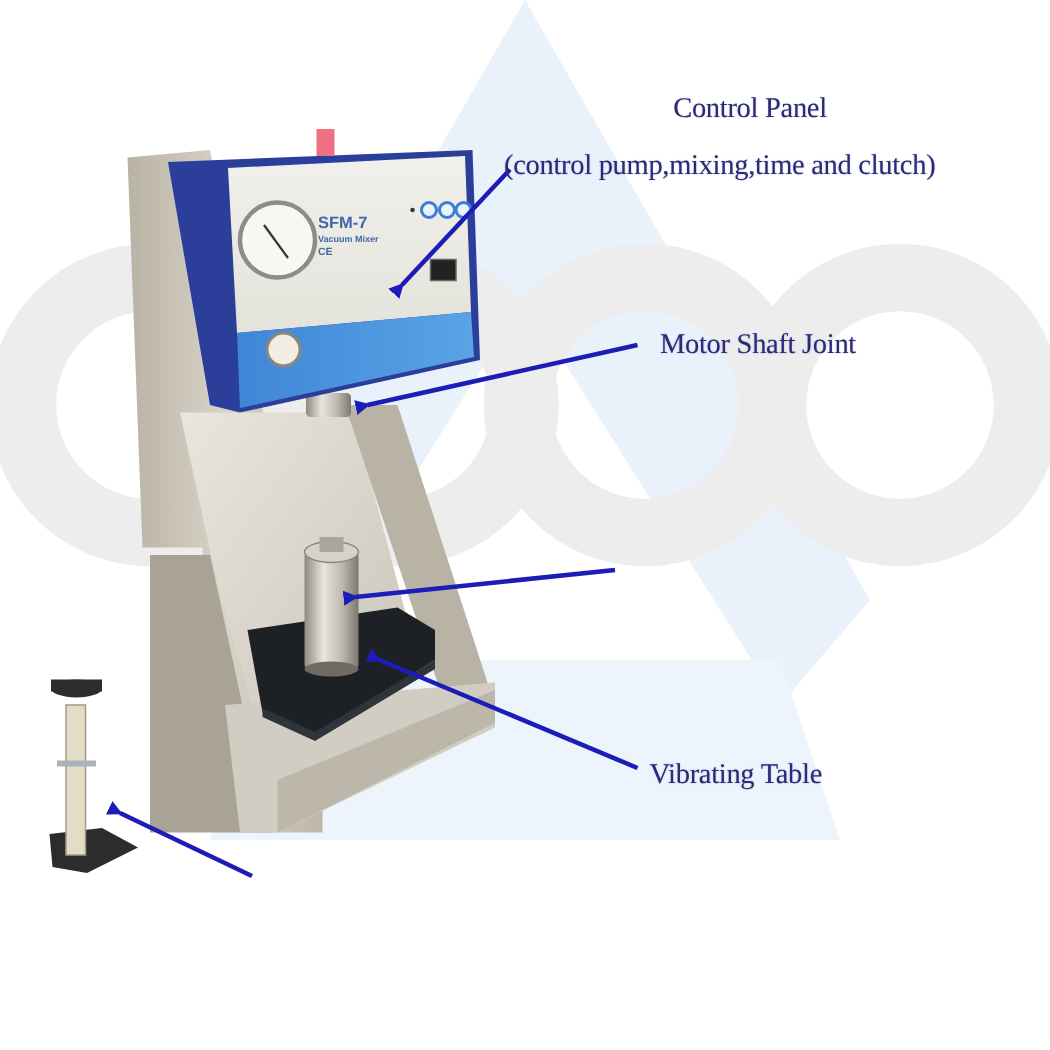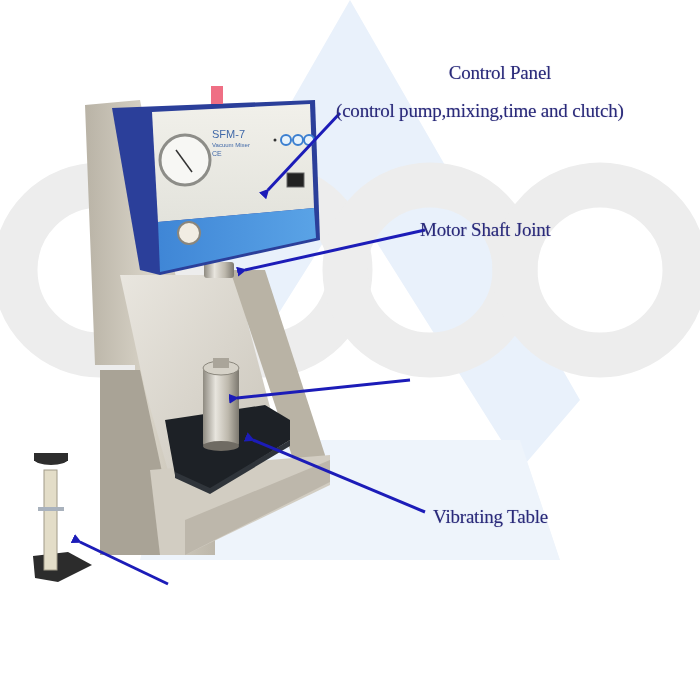--- a/index.html
+++ b/index.html
@@ -2,21 +2,21 @@
 <html><head>
 <meta charset="utf-8">
 <style>
   html, body { margin:0; padding:0; }
   body { width:700px; height:700px; background:#ffffff; position:relative; overflow:hidden;
          font-family:"Liberation Sans", sans-serif; }
   .stage { position:absolute; left:0; top:0; width:700px; height:700px; }
   .label { position:absolute; color:#2a2a7a; font-family:Liberation Serif, serif;
            font-size:19px; letter-spacing:-0.2px; white-space:nowrap; text-shadow:0 0 1px rgba(42,42,122,0.4); }
   .label.center { text-align:center; }
-  .panel-text { position:absolute; color:#3a63a8; font-family:"Liberation Sans", sans-serif; font-weight:normal; }
+  .panel-text { position:absolute; color:#3a63a8; font-family:"Liberation Sans", sans-serif; font-weight:bold;margin-top:15px; }
 </style>
 </head>
 <body>
 
 <div class="stage">
   <svg width="700" height="700" viewBox="0 0 700 700" style="position:absolute;left:0;top:0">
     <defs>
       <linearGradient id="steel" x1="0" x2="1" y1="0" y2="0">
         <stop offset="0" stop-color="#b9b3a6"></stop>
         <stop offset="0.5" stop-color="#d8d3c7"></stop>
@@ -112,15 +112,15 @@
       <line x1="168" y1="584" x2="80" y2="542" marker-end="url(#arrowhead)"></line>
     </g>
   </svg>
 
   <div class="panel-text" style="left:212px;top:128px;font-size:11px;color:#4069a8;">SFM-7</div>
   <div class="panel-text" style="left:212px;top:142px;font-size:6px;color:#4069a8;">Vacuum Mixer</div>
   <div class="panel-text" style="left:212px;top:150px;font-size:7px;color:#4069a8;">CE</div>
 
   <div class="label center" style="left:410px;top:62px;width:180px;">Control Panel</div>
   <div class="label" style="left:336px;top:88px;margin-top:12px;">(control pump,mixing,time and clutch)</div>
-  <div class="label" style="left:420px;top:219px;">Motor Shaft Joint</div>
+  <div class="label" style="left:440px;top:219px;">Motor Shaft Joint</div>
   <div class="label" style="left:433px;top:506px;">Vibrating Table</div>
 </div>
 
 </body></html>

